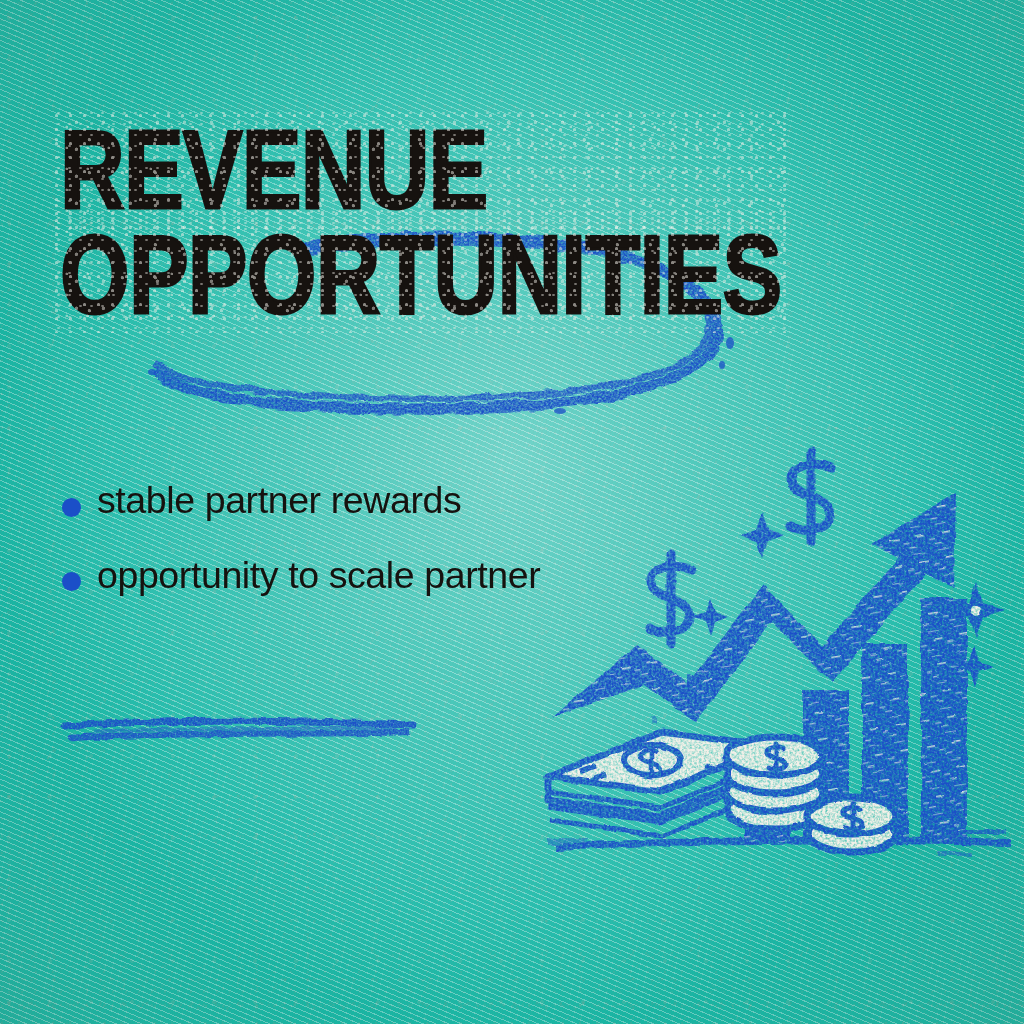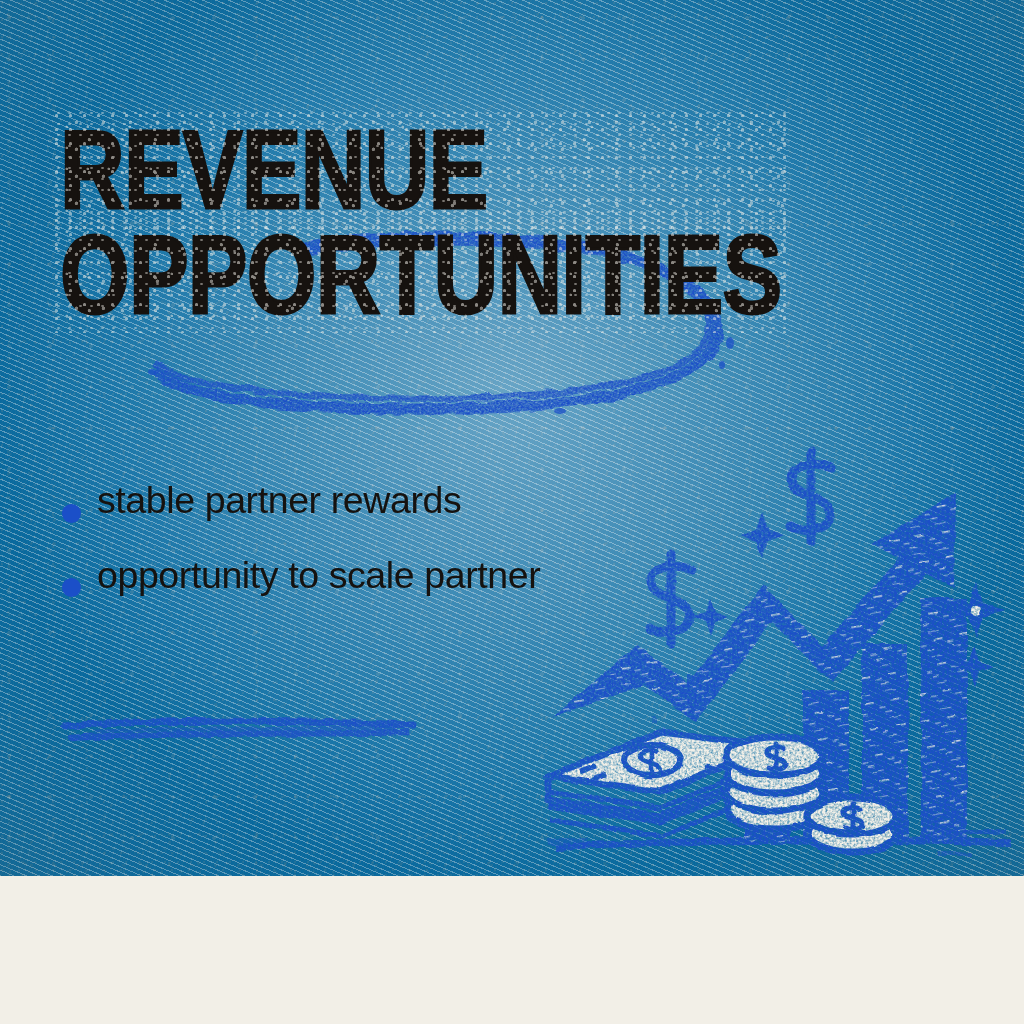--- a/index.html
+++ b/index.html
@@ -2,22 +2,22 @@
 <html><head>
 <meta charset="utf-8">
 <style>
   html,body{margin:0;padding:0;}
   body{
     width:1024px;height:1024px;overflow:hidden;
     font-family:"Liberation Sans", sans-serif;
     background:#f2efe7;
   }
   #poster{
-    position:relative;width:1024px;height:876px;
-    background:#0369a1;
+    position:relative;width:1024px;height:1024px;
+    background:#14b8a6;
     overflow:hidden;
   }
   
   .paper-tex{
     position:absolute;inset:0;pointer-events:none;
     background-image:
       radial-gradient(circle at 12% 18%, rgba(170,160,140,.16) 0 1.1px, transparent 1.6px),
       radial-gradient(circle at 37% 62%, rgba(150,142,124,.14) 0 1.2px, transparent 1.7px),
       radial-gradient(circle at 68% 31%, rgba(176,168,150,.13) 0 1px, transparent 1.5px),
       radial-gradient(circle at 84% 77%, rgba(160,150,132,.15) 0 1.2px, transparent 1.6px),
@@ -67,21 +67,21 @@
       radial-gradient(circle at 7% 84%,  rgba(243,240,232,.9) 0 1.4px, transparent 1.9px);
     background-size:14px 14px, 21px 21px, 27px 27px, 11px 11px, 33px 33px;
     opacity:.55;
   }
 
   
   .circle-doodle{position:absolute;left:130px;top:215px;width:620px;height:205px;z-index:5;}
 
   
   .bullets{position:absolute;left:62px;top:478px;width:560px;z-index:6;}
-  .bullet-row{display:flex;align-items:flex-end;margin-bottom:30px;}
+  .bullet-row{display:flex;align-items:center;margin-bottom:30px;}
   .bullet-dot{
     flex:0 0 auto;width:19px;height:19px;border-radius:50%;
     background:#1b4fc8;margin-top:14px;margin-right:16px;
   }
   .bullet-text{
     color:#16120f;font-size:37.5px;line-height:1.19;
     font-weight:500;letter-spacing:-.4px;max-width:470px;
   }
 
   

